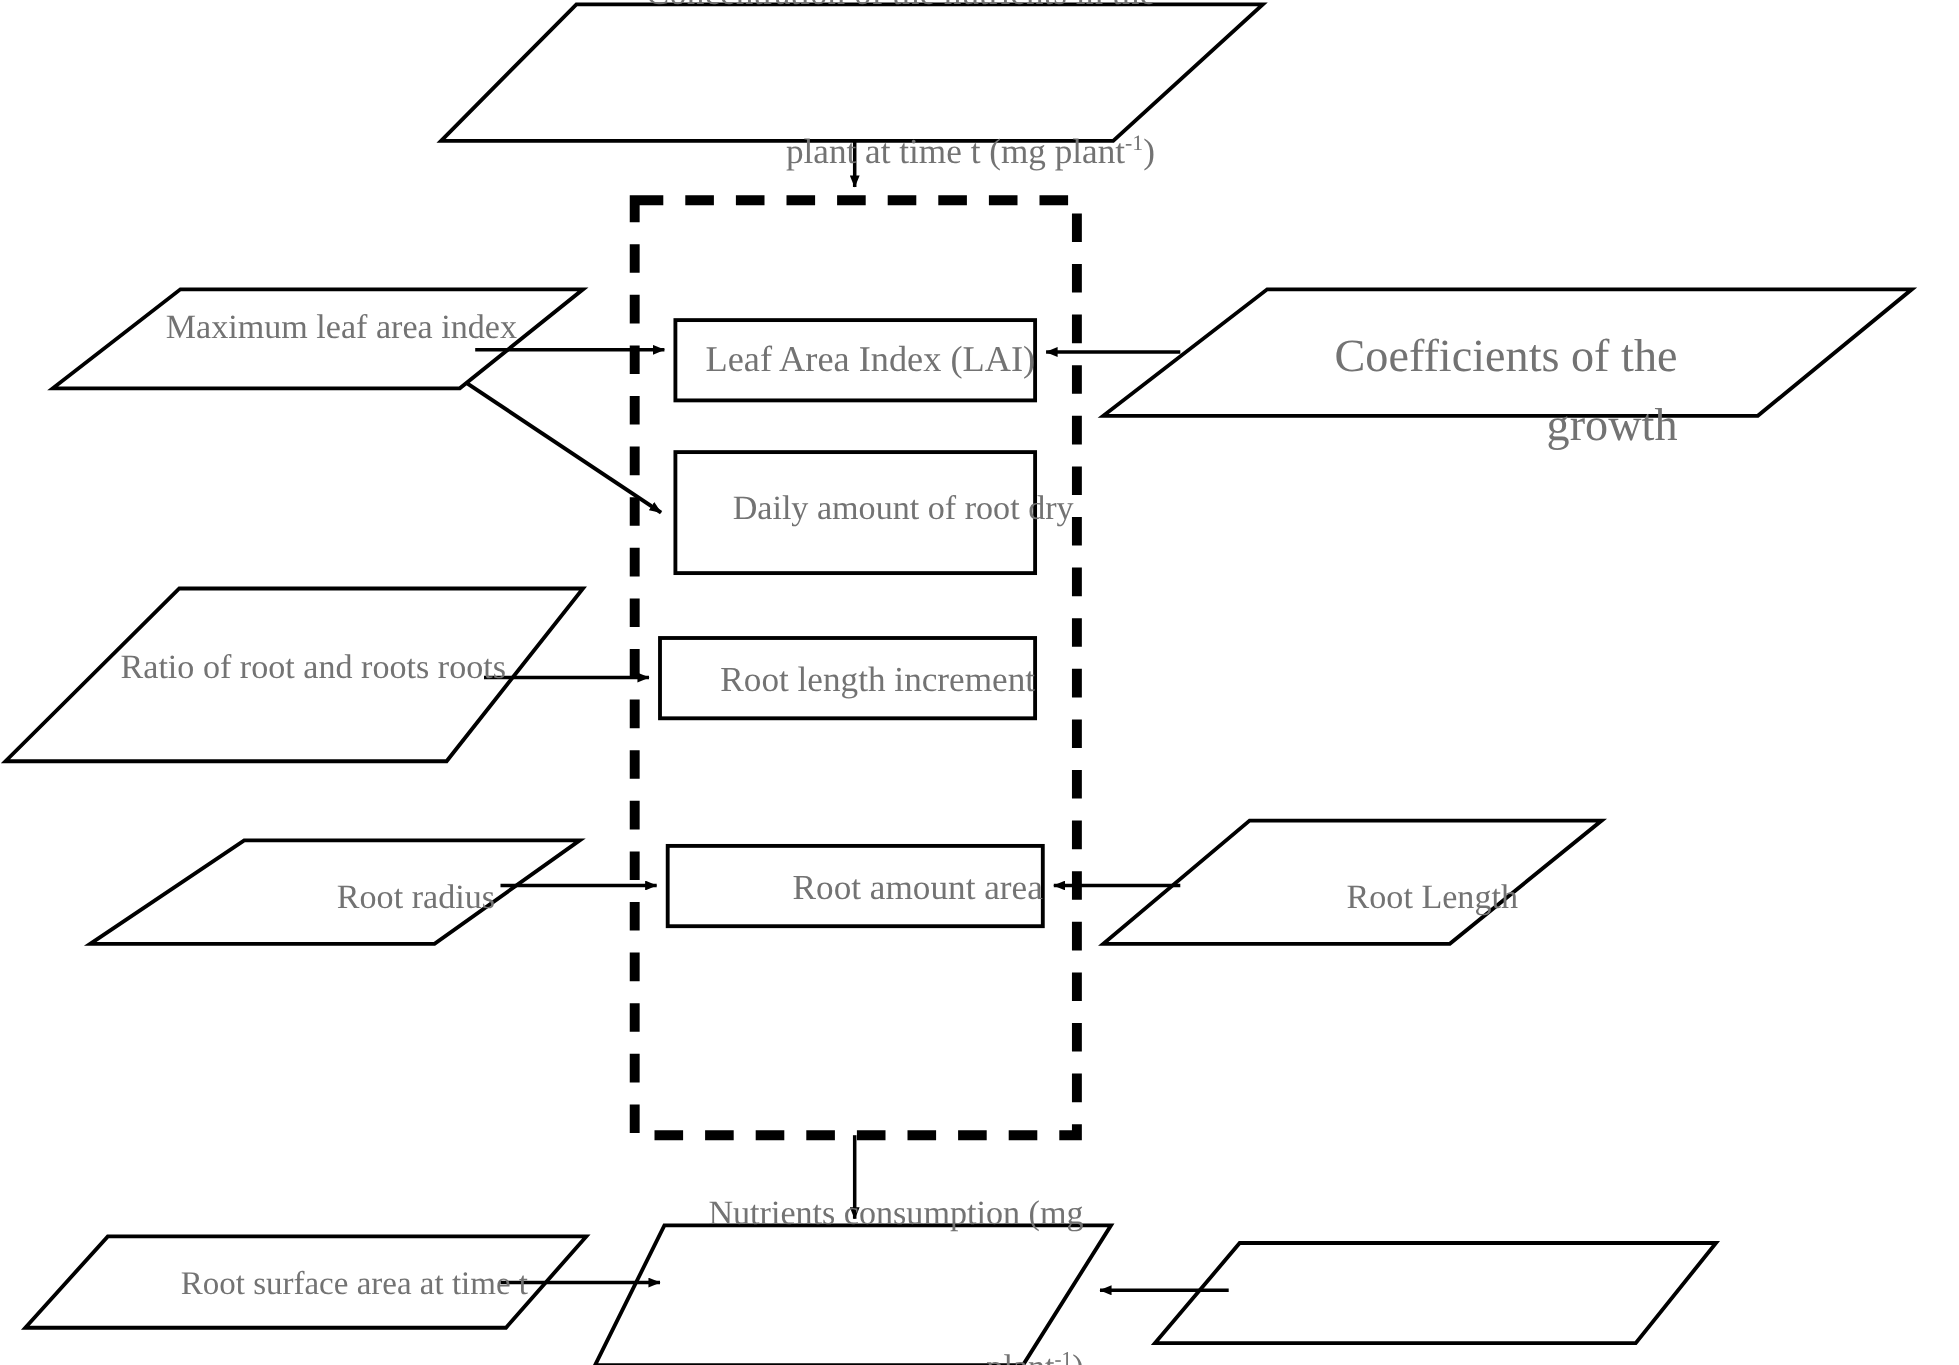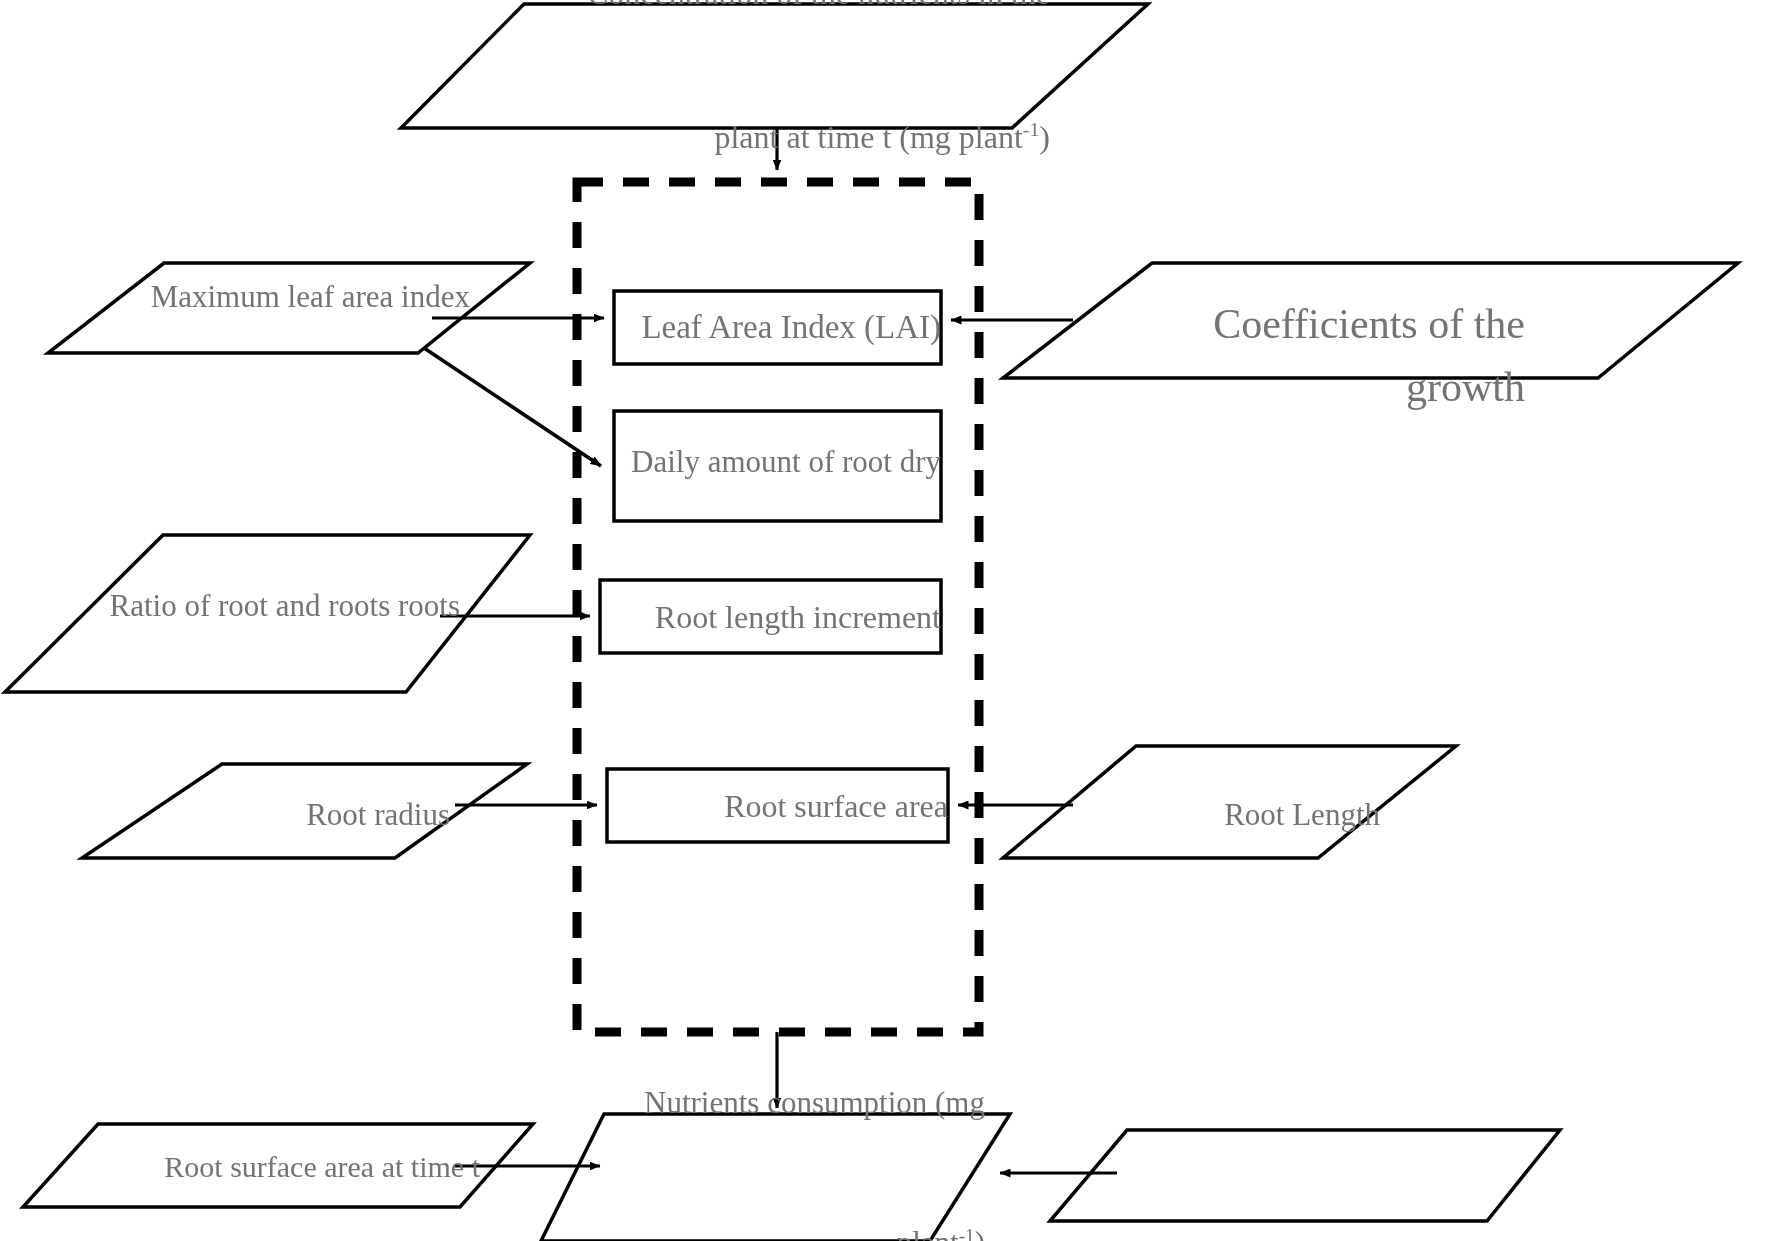--- a/index.html
+++ b/index.html
@@ -126,32 +126,32 @@
   </div>
 
   <div class="lbl" style="left:1080px; top:795px; width:300px; height:40px; font-size:31px;">
     <div class="lbl-inner">Root Length</div>
   </div>
 
   <div class="lbl" style="left:614px; top:291px; width:327px; height:73px; font-size:33px;border-radius:13px;">
     <div class="lbl-inner">Leaf Area Index (LAI)</div>
   </div>
 
-  <div class="lbl" style="left:614px; top:411px; width:327px; height:102px; font-size:31px;">
+  <div class="lbl" style="left:614px; top:411px; width:327px; height:102px; font-size:31px;padding-left:35px;">
     <div class="lbl-inner">
       <div>Daily amount of root dry</div>
     </div>
   </div>
 
   <div class="lbl" style="left:600px; top:580px; width:341px; height:73px; font-size:32px;">
     <div class="lbl-inner">Root length increment</div>
   </div>
 
   <div class="lbl" style="left:607px; top:769px; width:341px; height:73px; font-size:32px;">
-    <div class="lbl-inner">Root surface area</div>
+    <div class="lbl-inner">Root amount area</div>
   </div>
 
   <div class="lbl" style="left:90px; top:1145px; width:390px; height:42px; font-size:30px;">
     <div class="lbl-inner">Root surface area at time t</div>
   </div>
 
   <div class="lbl" style="left:595px; top:1118px; width:390px; height:110px; font-size:31px;">
     <div class="lbl-inner">
       <div>Nutrients consumption (mg</div>
       <div>

